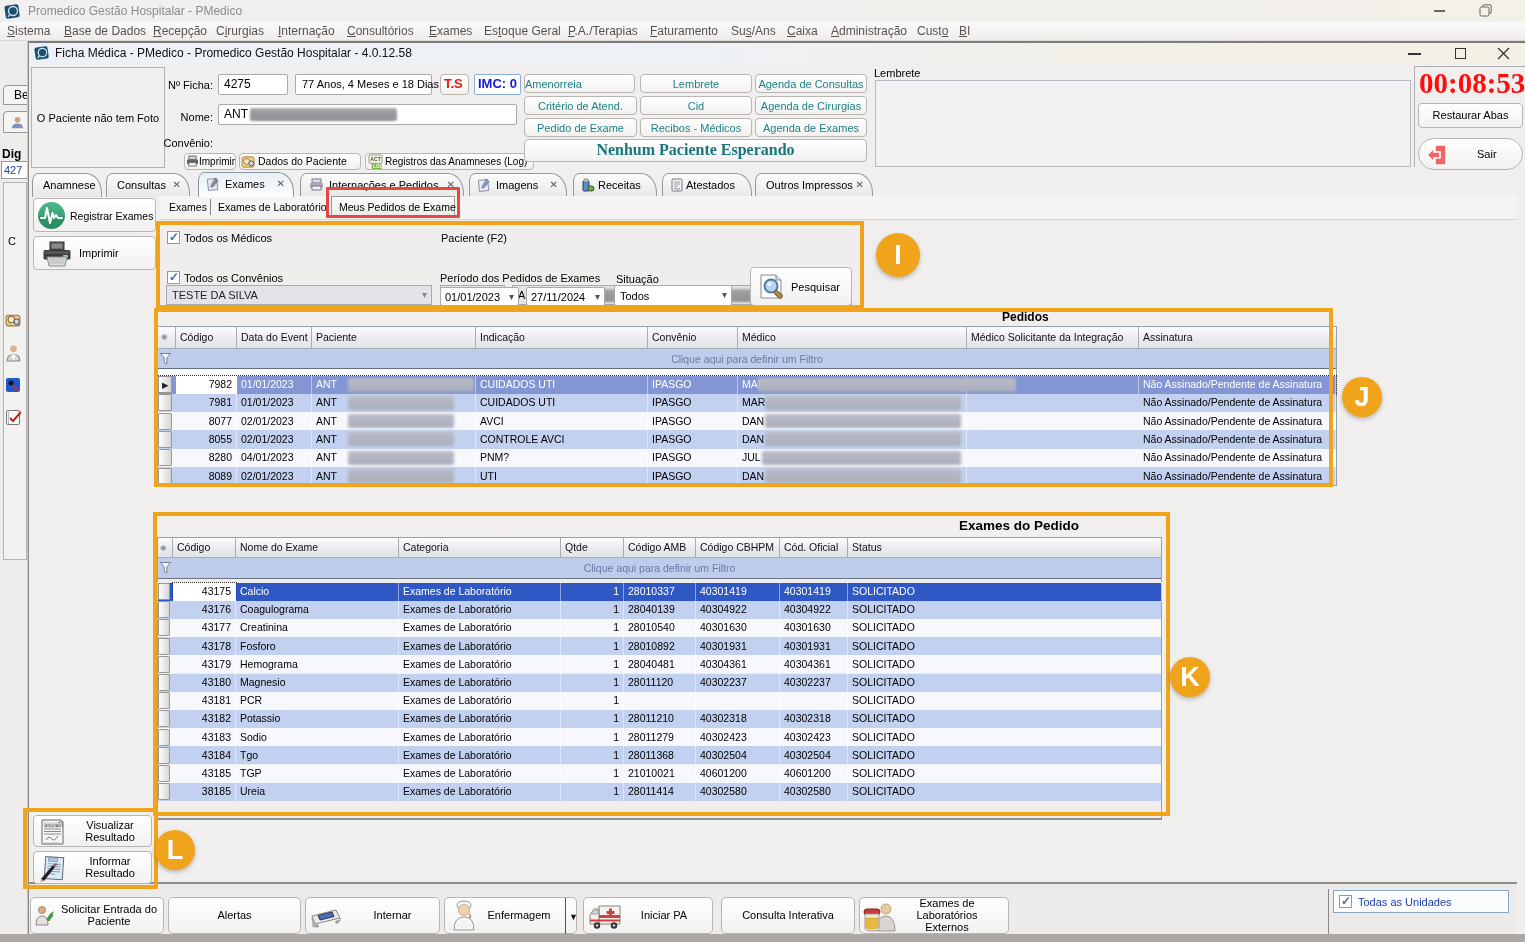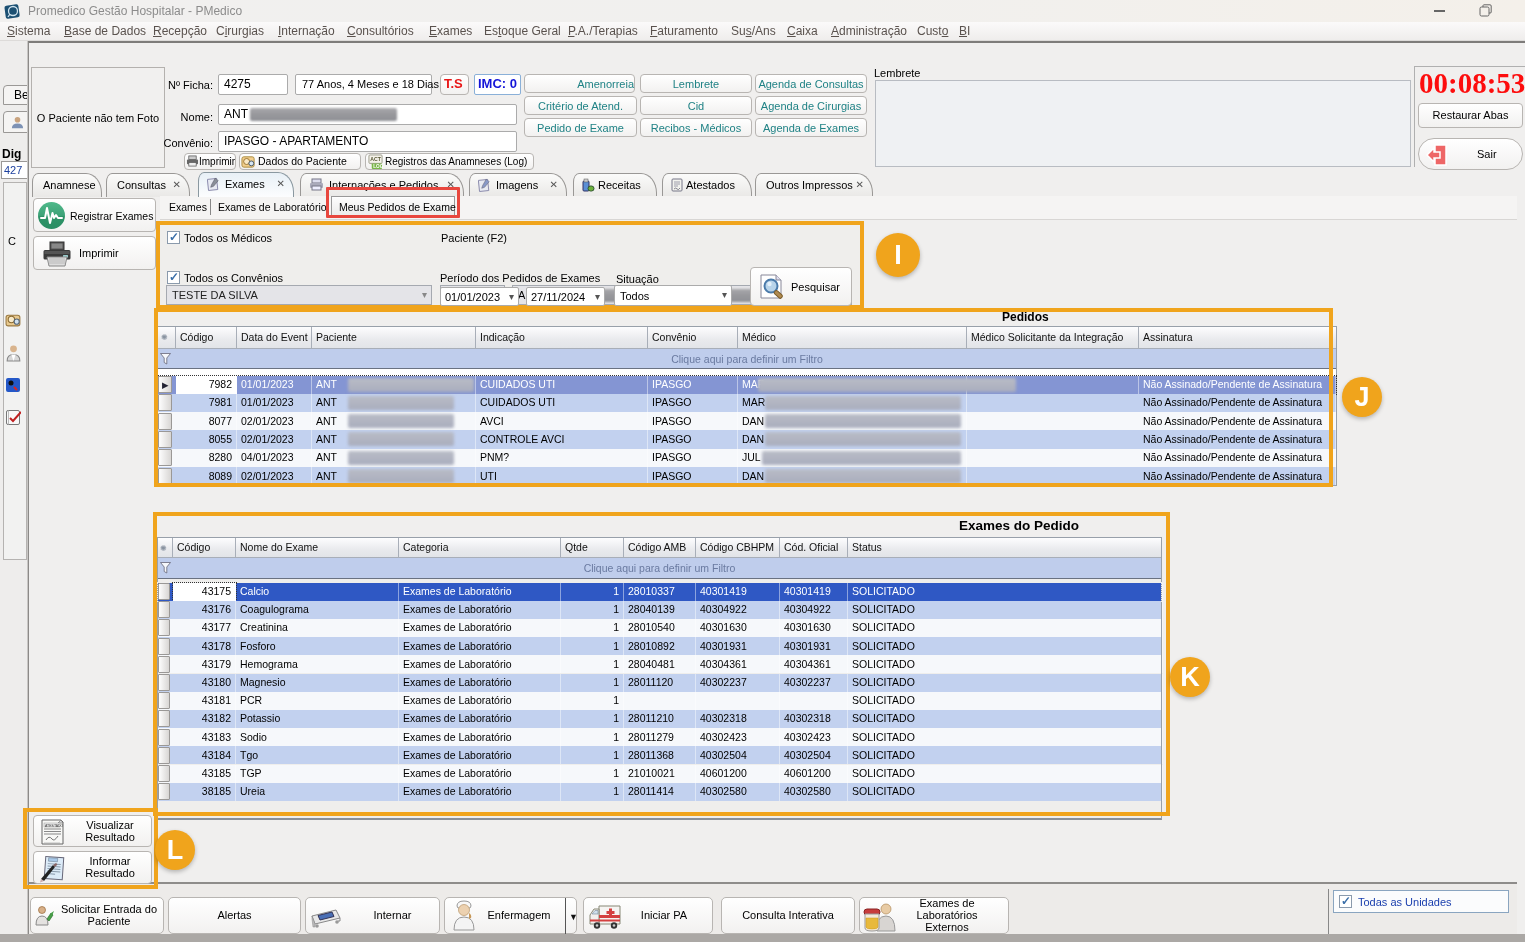--- a/index.html
+++ b/index.html
@@ -99,32 +99,44 @@
     </svg>
   <svg class="abs" style="left:5px;top:368px;" width="16" height="17" viewBox="0 0 16 17">
       <rect x="1.5" y="1.5" width="13" height="14" rx="1.5" fill="#f8f8f8" stroke="#777"></rect>
       <path d="M3.5 1.5 V15.5" stroke="#bbb"></path>
       <path d="M5 9 l3 3 l8 -9" stroke="#c02020" stroke-width="2" fill="none"></path>
     </svg>
 </div>
 
 <div class="abs" id="win" style="left:28px;top:41px;width:1497px;height:893px;background:#f0efee;border-left:1px solid #8c8a88;border-top:2px solid #7e7c7a;">
 
+  <div class="abs" id="wtitle" style="left:0;top:0;width:1497px;height:21px;background:linear-gradient(90deg,#edf1f7 0%,#eef1f5 45%,#f2efe8 70%,#f5f0e4 100%);">
+    <svg class="abs" style="left:5px;top:2px;" width="16" height="16" viewBox="0 0 17 17">
+        <rect x="1" y="2" width="14" height="13" rx="2" fill="#1b4f72" transform="rotate(-8 8 8)"></rect>
+        <circle cx="9" cy="8" r="4.5" fill="none" stroke="#cfe3ee" stroke-width="1.3"></circle>
+        <path d="M6 11 L4 14" stroke="#cfe3ee" stroke-width="1.3"></path>
+      </svg>
+    <span class="abs" style="left:26px;top:3px;font-size:12px;color:#111;">Ficha Médica - PMedico - Promedico Gestão Hospitalar - 4.0.12.58</span>
+    <span class="abs" style="left:1379px;top:10px;width:13px;height:1.5px;background:#333;"></span>
+    <span class="abs" style="left:1426px;top:5px;width:11px;height:11px;border:1px solid #333;"></span>
+    <svg class="abs" style="left:1468px;top:4px;" width="13" height="13" viewBox="0 0 13 13">
+        <path d="M1 1 L12 12 M12 1 L1 12" stroke="#333" stroke-width="1.3"></path>
+      </svg>
+  </div>
 
   <div class="abs" style="left:2px;top:24px;width:134px;height:101px;background:#f1f0ef;border:1px solid #b4b1ae;font-size:11px;display:flex;align-items:center;justify-content:center;">O Paciente não tem Foto</div>
   <span class="abs clabel" style="left:104px;top:36px;width:80px;text-align:right;white-space:nowrap;">Nº Ficha:</span>
   <div class="abs field" style="left:189px;top:31px;width:70px;height:21px;font-size:12px;padding:2px 0 0 5px;">4275</div>
   <div class="abs field" style="left:266px;top:31px;width:137px;height:21px;font-size:11px;padding:3px 0 0 6px;white-space:nowrap;">77 Anos, 4 Meses e 18 Dias</div>
   <div class="abs wbtn" style="left:411px;top:31px;width:29px;height:21px;font-size:13px;font-weight:bold;color:#e81717;padding:1px 0 0 3px;">T.S</div>
   <div class="abs field" style="left:445px;top:31px;width:47px;height:21px;font-size:13px;font-weight:bold;color:#1515d8;padding:1px 0 0 3px;border-color:#8ab0d8;">IMC: 0</div>
   <span class="abs clabel" style="left:104px;top:68px;width:80px;text-align:right;white-space:nowrap;">Nome:</span>
   <div class="abs field" style="left:189px;top:61px;width:299px;height:21px;font-size:12px;padding:2px 0 0 5px;white-space:nowrap;">ANT</div>
   <div class="blur" style="left:221px;top:65px;width:147px;height:13px;"></div>
   <span class="abs clabel" style="left:104px;top:94px;width:80px;text-align:right;white-space:nowrap;">Convênio:</span>
-  <div class="abs field" style="left:189px;top:88px;width:299px;height:21px;font-size:12px;padding:2px 0 0 5px;">IPASGO - APARTAMENTO</div>
 
   <div class="abs wbtn" style="left:155px;top:110px;width:52px;height:17px;font-size:10px;padding:2px 0 0 14px;white-space:nowrap;overflow:hidden;">Imprimir</div>
   <svg class="abs" style="left:157px;top:112px;" width="13" height="12" viewBox="0 0 14 13">
       <rect x="3" y="1" width="8" height="4" fill="#ccc" stroke="#555" stroke-width="0.8"></rect>
       <rect x="1" y="5" width="12" height="5" rx="1" fill="#666"></rect>
       <rect x="3" y="8" width="8" height="4" fill="#eee" stroke="#555" stroke-width="0.8"></rect>
     </svg>
   <div class="abs wbtn" style="left:210px;top:110px;width:122px;height:17px;font-size:10.5px;padding:1px 0 0 18px;white-space:nowrap;">Dados do Paciente</div>
   <svg class="abs" style="left:212px;top:111px;" width="15" height="15" viewBox="0 0 16 16">
       <rect x="1" y="3" width="13" height="11" rx="2" fill="#f3cf8e" stroke="#a8893e"></rect>
@@ -132,29 +144,30 @@
       <circle cx="11" cy="10" r="2.6" fill="#d7e6f2" stroke="#456"></circle>
     </svg>
   <div class="abs wbtn" style="left:336px;top:110px;width:169px;height:17px;font-size:10px;padding:2px 0 0 19px;white-space:nowrap;">Registros das Anamneses (Log)</div>
   <svg class="abs" style="left:339px;top:111px;" width="15" height="15" viewBox="0 0 16 16">
       <rect x="1" y="1" width="14" height="9" rx="1" fill="#f5f2ea" stroke="#998"></rect>
       <text x="2.5" y="7.5" font-size="5.5" font-weight="bold" fill="#553">ACT</text>
       <rect x="4" y="10" width="11" height="6" rx="1" fill="#7ab648"></rect>
       <text x="5.5" y="15" font-size="5" font-weight="bold" fill="#fff">LOG</text>
     </svg>
 
-  <div class="abs wbtn teal" style="left:495px;top:31px;width:111px;height:19px;font-size:11px;text-align:right;padding-top:2.5px;">Amenorreia</div>
+  <div class="abs wbtn teal" style="left:495px;top:31px;width:111px;height:19px;font-size:11px;text-align:left;padding-top:2.5px;">Amenorreia</div>
   <div class="abs wbtn teal" style="left:611px;top:31px;width:112px;height:19px;font-size:11px;text-align:center;padding-top:2.5px;">Lembrete</div>
   <div class="abs wbtn teal" style="left:726px;top:31px;width:112px;height:19px;font-size:11px;text-align:center;padding-top:2.5px;">Agenda de Consultas</div>
   <div class="abs wbtn teal" style="left:495px;top:53px;width:113px;height:19px;font-size:11px;text-align:center;padding-top:2.5px;">Critério de Atend.</div>
   <div class="abs wbtn teal" style="left:611px;top:53px;width:112px;height:19px;font-size:11px;text-align:center;padding-top:2.5px;">Cid</div>
   <div class="abs wbtn teal" style="left:726px;top:53px;width:112px;height:19px;font-size:11px;text-align:center;padding-top:2.5px;">Agenda de Cirurgias</div>
   <div class="abs wbtn teal" style="left:495px;top:75px;width:113px;height:19px;font-size:11px;text-align:center;padding-top:3px;">Pedido de Exame</div>
   <div class="abs wbtn teal" style="left:611px;top:75px;width:112px;height:19px;font-size:11px;text-align:center;padding-top:2.5px;">Recibos - Médicos</div>
   <div class="abs wbtn teal" style="left:726px;top:75px;width:112px;height:19px;font-size:11px;text-align:center;padding-top:2.5px;">Agenda de Exames</div>
+  <div class="abs wbtn" style="left:495px;top:96px;width:343px;height:23px;text-align:center;color:#17777d;font-weight:bold;font-size:16px;font-family:'Liberation Serif',serif;padding-top:1px;">Nenhum Paciente Esperando</div>
 
   <span class="abs" style="left:845px;top:24px;font-size:11px;">Lembrete</span>
   <div class="abs" style="left:846px;top:37px;width:536px;height:87px;background:#eff1f3;border:1px solid #b8bcc2;"></div>
 
   <div class="abs" style="left:1385px;top:23px;width:112px;height:101px;border-left:1px solid #b0b0b0;border-top:1px solid #b0b0b0;background:#f0efee;"></div>
   <div class="abs" style="left:1390px;top:24px;font-family:'Liberation Serif',serif;font-weight:bold;font-size:29px;color:#fd0d0d;">00:08:53</div>
   <div class="abs wbtn" style="left:1389px;top:60px;width:105px;height:25px;font-size:11px;text-align:center;padding-top:5px;">Restaurar Abas</div>
   <div class="abs wbtn" style="left:1389px;top:95px;width:105px;height:32px;font-size:11px;border-radius:16px;">
     <svg style="position:absolute;left:7px;top:5px;" width="22" height="22" viewBox="0 0 22 22">
         <rect x="9" y="1" width="11" height="20" fill="#e66" stroke="#fff" stroke-width="1.5"></rect>

